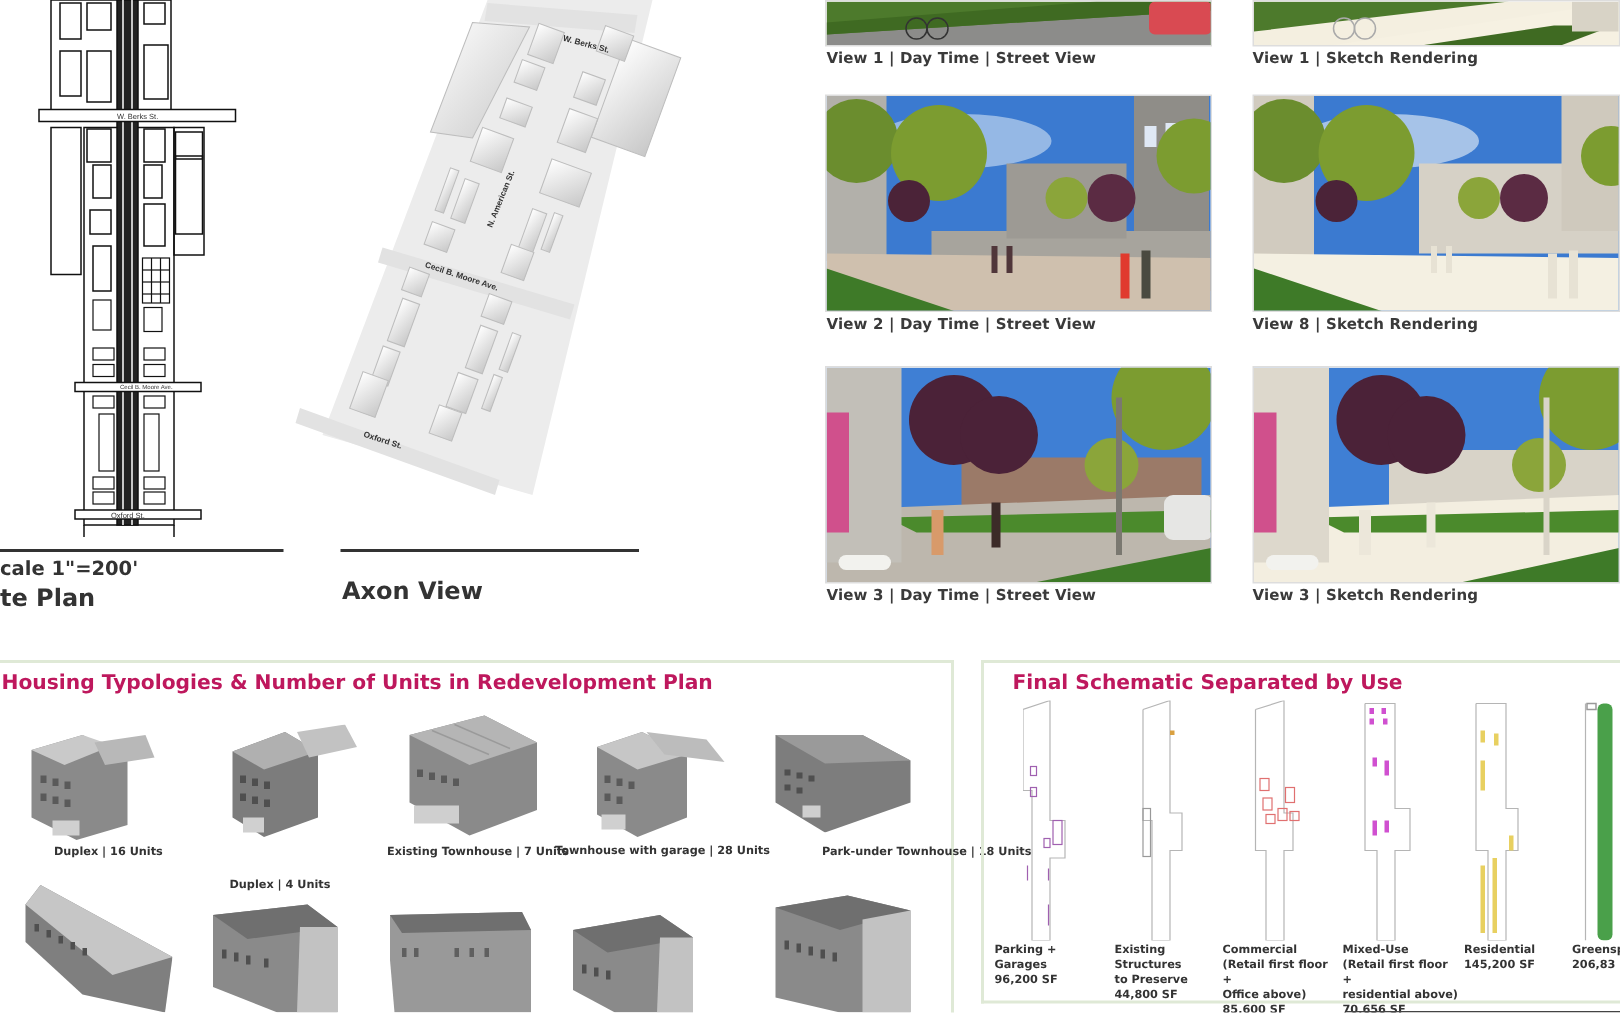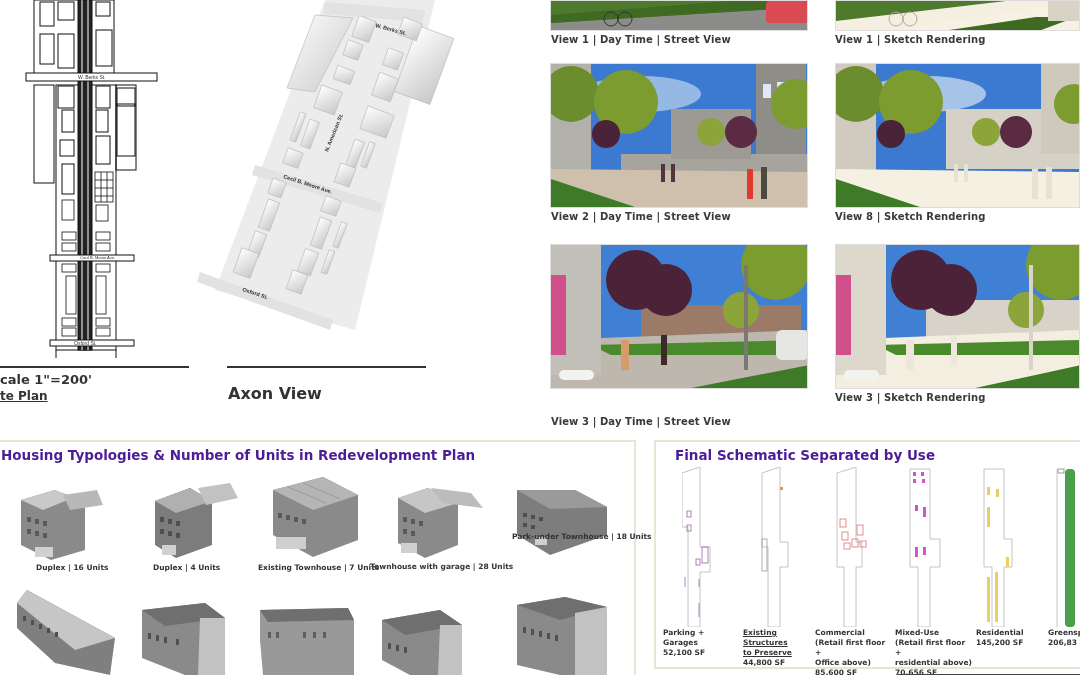--- a/index.html
+++ b/index.html
@@ -15,21 +15,21 @@
   
   .axon { left: 195px; top: 0; width: 260px; height: 340px; }
 
   
   .render { overflow: hidden; border: 1px solid #ddd; }
   .render svg { display: block; }
   .render-caption { font-size: 10px; font-weight: bold; color: #3a3a3a; white-space: nowrap; letter-spacing: 0.1px; }
 
   
   .panel { border: 2px solid #dfe9d6; border-right: none; }
-  .panel-title { font-size: 13.5px; font-weight: bold; color: #4c1d95; white-space: nowrap; }
+  .panel-title { font-size: 13.5px; font-weight: bold; color: #be185d; white-space: nowrap; }
 
   .typ-label { font-size: 7.5px; font-weight: bold; color: #333; white-space: nowrap; text-align: center; }
   .use-label { font-size: 7.5px; font-weight: bold; color: #333; text-align: left; line-height: 10px; }
 </style>
 </head>
 <body>
 
 <div class="abs siteplan">
   <svg width="200" height="360" viewBox="0 0 200 360">
     <g stroke="#111" fill="none" stroke-width="1">
@@ -95,21 +95,21 @@
         <line x1="116" y1="350" x2="116" y2="358"></line>
     </g>
     <text x="78" y="79" font-size="5" fill="#333" font-family="Liberation Sans, sans-serif">W. Berks St.</text>
     <text x="80" y="259" font-size="4" fill="#333" font-family="Liberation Sans, sans-serif">Cecil B. Moore Ave.</text>
     <text x="74" y="345" font-size="5" fill="#333" font-family="Liberation Sans, sans-serif">Oxford St.</text>
   </svg>
 </div>
 
 <div class="abs caption-line" style="left:0; top:366px; width:189px;"></div>
 <div class="abs plan-label" style="left:0; top:372px; font-size:13px;">cale 1"=200'</div>
-<div class="abs plan-label" style="left:0; top:389px; font-size:12px;text-decoration:underline;">te Plan</div>
+<div class="abs plan-label" style="left:0; top:389px; font-size:16px;">te Plan</div>
 
 <div class="abs axon">
   <svg width="260" height="340" viewBox="0 0 260 340">
     <defs>
       <linearGradient id="bld" x1="0" y1="0" x2="1" y2="1">
         <stop offset="0" stop-color="#ffffff"></stop>
           <stop offset="1" stop-color="#c8c8c8"></stop>
       </linearGradient>
     </defs>
 
@@ -264,21 +264,21 @@
     <circle cx="85" cy="35" r="30" fill="#4b2238"></circle>
       <circle cx="115" cy="45" r="26" fill="#4b2238"></circle>
     <circle cx="225" cy="20" r="35" fill="#7c9c30"></circle>
       <circle cx="190" cy="65" r="18" fill="#8ba53a"></circle>
     <rect x="193" y="20" width="4" height="105" fill="#d9d4c8"></rect>
     <rect x="70" y="95" width="8" height="30" fill="#ece7da"></rect>
       <rect x="115" y="90" width="6" height="30" fill="#ece7da"></rect>
     <rect x="8" y="125" width="35" height="10" rx="5" fill="#f2f2ee"></rect>
   </svg>
 </div>
-<div class="abs render-caption" style="left:551px; top:392px;margin-top:24px;">View 3 | Day Time | Street View</div>
+<div class="abs render-caption" style="left:551px; top:392px;">View 3 | Day Time | Street View</div>
 <div class="abs render-caption" style="left:835px; top:392px;text-align:center;">View 3 | Sketch Rendering</div>
 
 <div class="abs panel" style="left:-4px; top:440px; width:640px; height:240px; border-right:2px solid #dfe9d6;"></div>
 <div class="abs panel-title" style="left:1px; top:447px;">Housing Typologies &amp; Number of Units in Redevelopment Plan</div>
 
 <div class="abs" style="left:15px; top:485px; width:90px; height:75px;">
   <svg width="90" height="75">
       <polygon points="6,15 40,5 70,20 70,65 36,75 6,60" fill="#8a8a8a"></polygon>
       <polygon points="6,15 40,5 60,12 28,25" fill="#c9c9c9"></polygon>
       <polygon points="48,10 82,5 88,20 55,25" fill="#b8b8b8"></polygon>
@@ -350,24 +350,24 @@
         <rect x="16" y="30" width="4" height="4"></rect>
         <rect x="24" y="32" width="4" height="4"></rect>
         <rect x="8" y="38" width="4" height="4"></rect>
         <rect x="16" y="40" width="4" height="4"></rect>
       </g>
       <rect x="20" y="52" width="12" height="8" fill="#cfcfcf"></rect>
     </svg>
 </div>
 
 <div class="abs typ-label" style="left:36px; top:563px;">Duplex | 16 Units</div>
-<div class="abs typ-label" style="left:153px; top:563px;">Duplex | 4 Units</div>
+<div class="abs typ-label" style="left:153px; top:585px;">Duplex | 4 Units</div>
 <div class="abs typ-label" style="left:258px; top:563px;text-align:right;">Existing Townhouse | 7 Units</div>
 <div class="abs typ-label" style="left:370px; top:562px;">Townhouse with garage | 28 Units</div>
-<div class="abs typ-label" style="left:512px; top:532px;">Park-under Townhouse | 18 Units</div>
+<div class="abs typ-label" style="left:512px; top:563px;padding-left:36px;">Park-under Townhouse | 18 Units</div>
 
 <div class="abs" style="left:15px; top:588px; width:100px; height:87px;">
   <svg width="100" height="87">
       <polygon points="2,15 12,2 100,50 95,87 40,75 2,40" fill="#7f7f7f"></polygon>
       <polygon points="12,2 100,50 60,62 2,15" fill="#c6c6c6"></polygon>
       <g fill="#4f4f4f">
         <rect x="8" y="28" width="3" height="5"></rect>
         <rect x="16" y="32" width="3" height="5"></rect>
         <rect x="24" y="36" width="3" height="5"></rect>
         <rect x="32" y="40" width="3" height="5"></rect>
@@ -487,24 +487,24 @@
     <g fill="#4aa04a">
       <rect x="383" y="2" width="10" height="158" rx="4"></rect>
       <rect x="376" y="2" width="6" height="4" fill="none" stroke="#999"></rect>
     </g>
     <line x1="375" y1="2" x2="375" y2="160" stroke="#b5b5b5" stroke-width="0.8"></line>
   </svg>
 </div>
 
 <div class="abs use-label" style="left:663px; top:628px; width:76px;">
   <div>Parking + Garages</div>
-  <div>52,100 SF</div>
+  <div>96,200 SF</div>
 </div>
 <div class="abs use-label" style="left:743px; top:628px; width:70px;">
-  <div style="white-space:pre-line;text-decoration:underline;">Existing Structures
+  <div style="white-space:pre-line;">Existing Structures
 to Preserve</div>
   <div>44,800 SF</div>
 </div>
 <div class="abs use-label" style="left:815px; top:628px; width:76px;">
   <div style="white-space:pre-line;">Commercial
 (Retail first floor +
 Office above)</div>
   <div>85,600 SF</div>
 </div>
 <div class="abs use-label" style="left:895px; top:628px; width:78px;">

